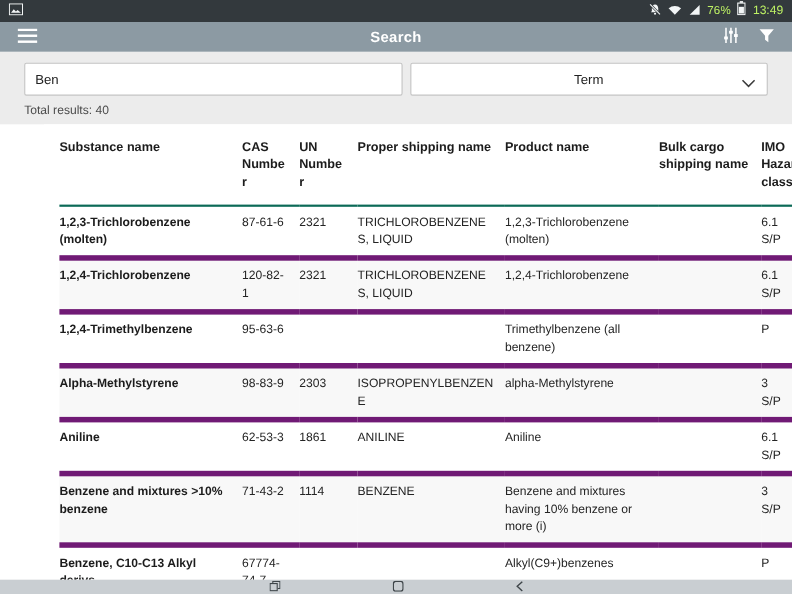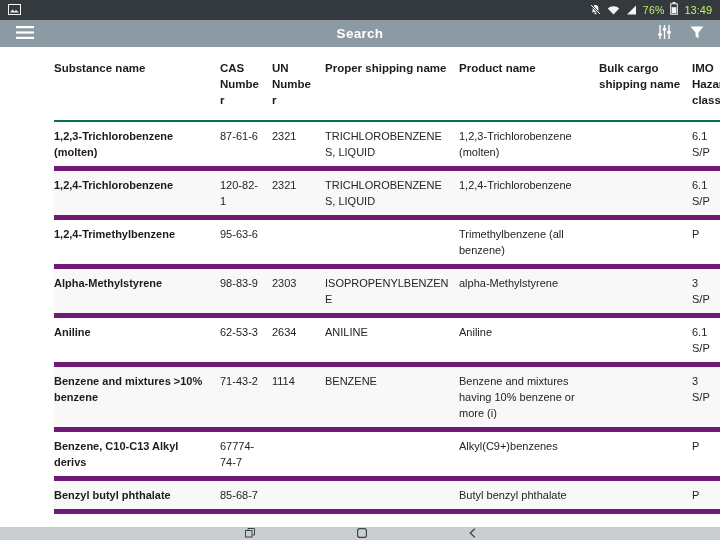--- a/index.html
+++ b/index.html
@@ -123,20 +123,34 @@
       <button class="icon-btn">
         <span>
           <svg width="14" height="13" viewBox="0 0 14 13">
               <path d="M0.5 0.5 L13.5 0.5 L8.5 6.5 L8.5 12.5 L5.5 10.2 L5.5 6.5 Z" fill="#fff"></path>
             </svg>
         </span>
       </button>
     </div>
   </div>
 
+  <div class="search-panel">
+    <div class="search-row">
+      <input class="search-input" type="text" value="Ben" style="">
+      <div class="dropdown">
+        <span>Term</span>
+        <span class="chev">
+          <svg width="13" height="8" viewBox="0 0 13 8">
+              <polyline points="1,1 6.5,6.5 12,1" fill="none" stroke="#3c3c3c" stroke-width="1.4"></polyline>
+            </svg>
+        </span>
+      </div>
+    </div>
+    <div class="total-results">Total results: 40</div>
+  </div>
 
   <div class="table-wrap">
     <table>
       <colgroup>
         <col style="width:166px">
           <col style="width:52px">
           <col style="width:53px">
         <col style="width:134px">
           <col style="width:140px">
           <col style="width:93px">
@@ -189,21 +203,21 @@
             <td>2303</td>
             <td>ISOPROPENYLBENZENE</td>
             <td>alpha-Methylstyrene</td>
             <td></td>
             <td>3
 S/P</td>
           </tr>
           <tr>
             <td>Aniline</td>
             <td>62-53-3</td>
-            <td>2634</td>
+            <td>1861</td>
             <td>ANILINE</td>
             <td>Aniline</td>
             <td></td>
             <td>6.1
 S/P</td>
           </tr>
           <tr>
             <td>Benzene and mixtures &gt;10% benzene</td>
             <td>71-43-2</td>
             <td>1114</td>

